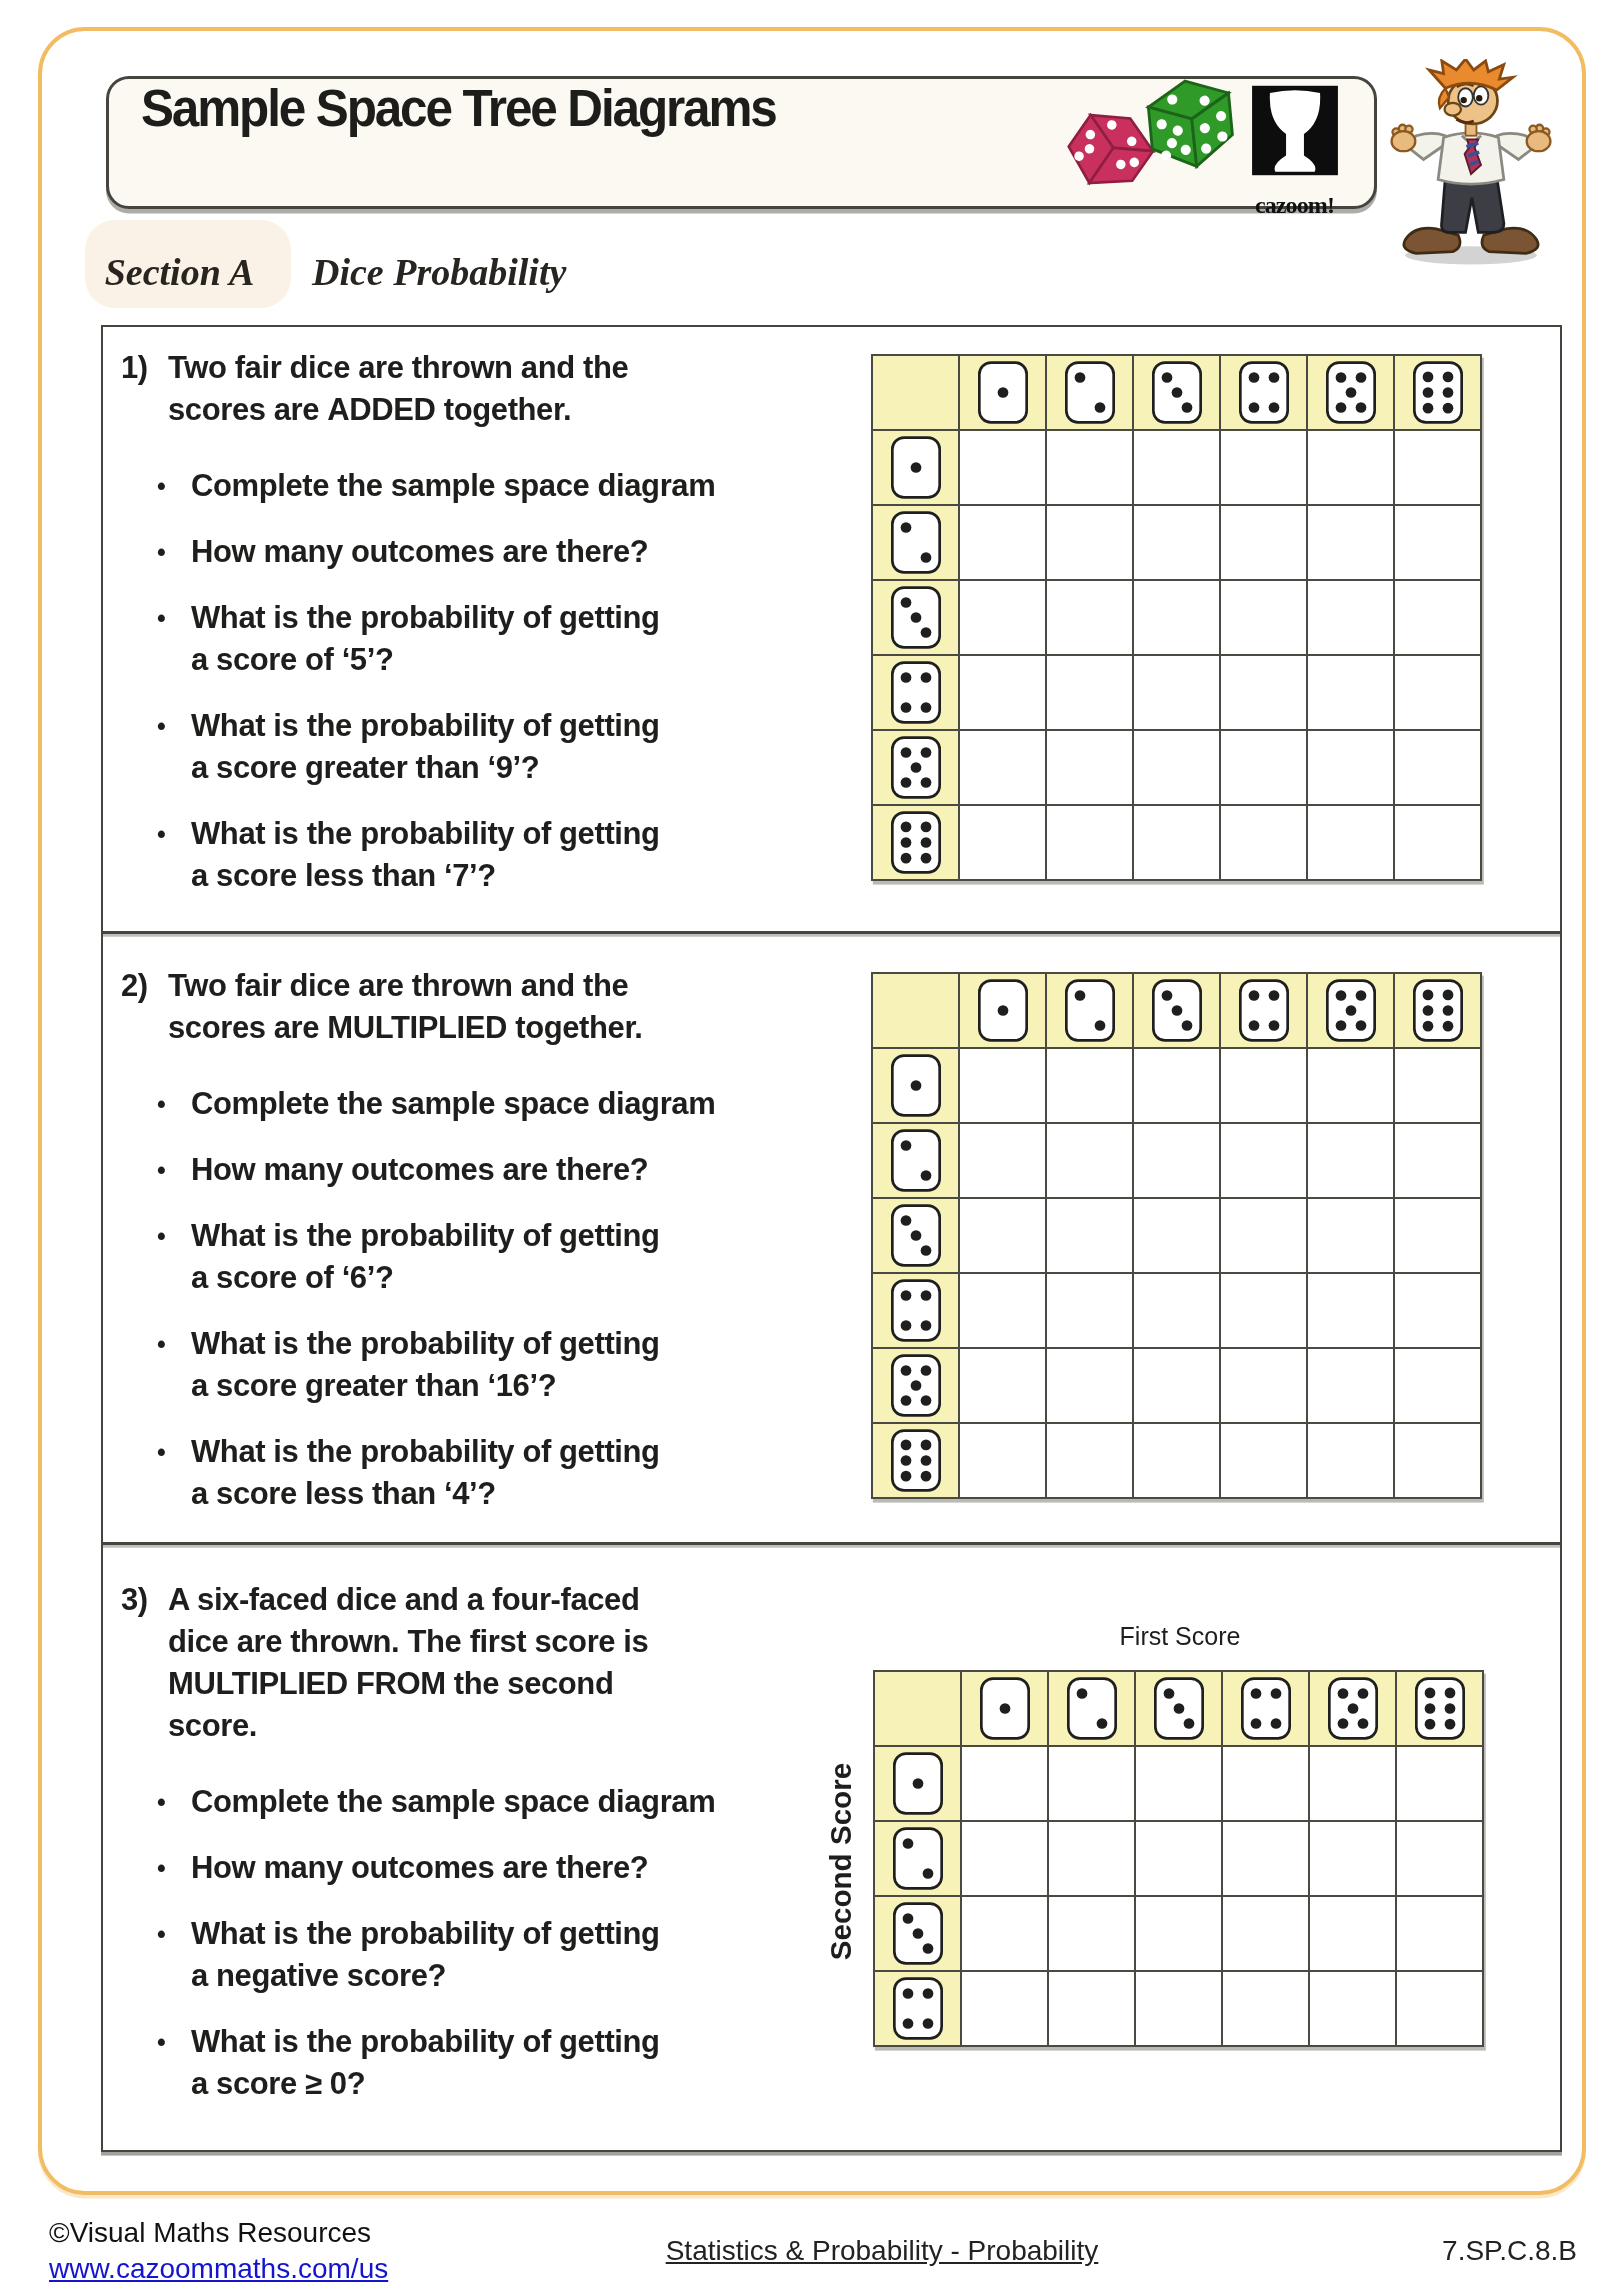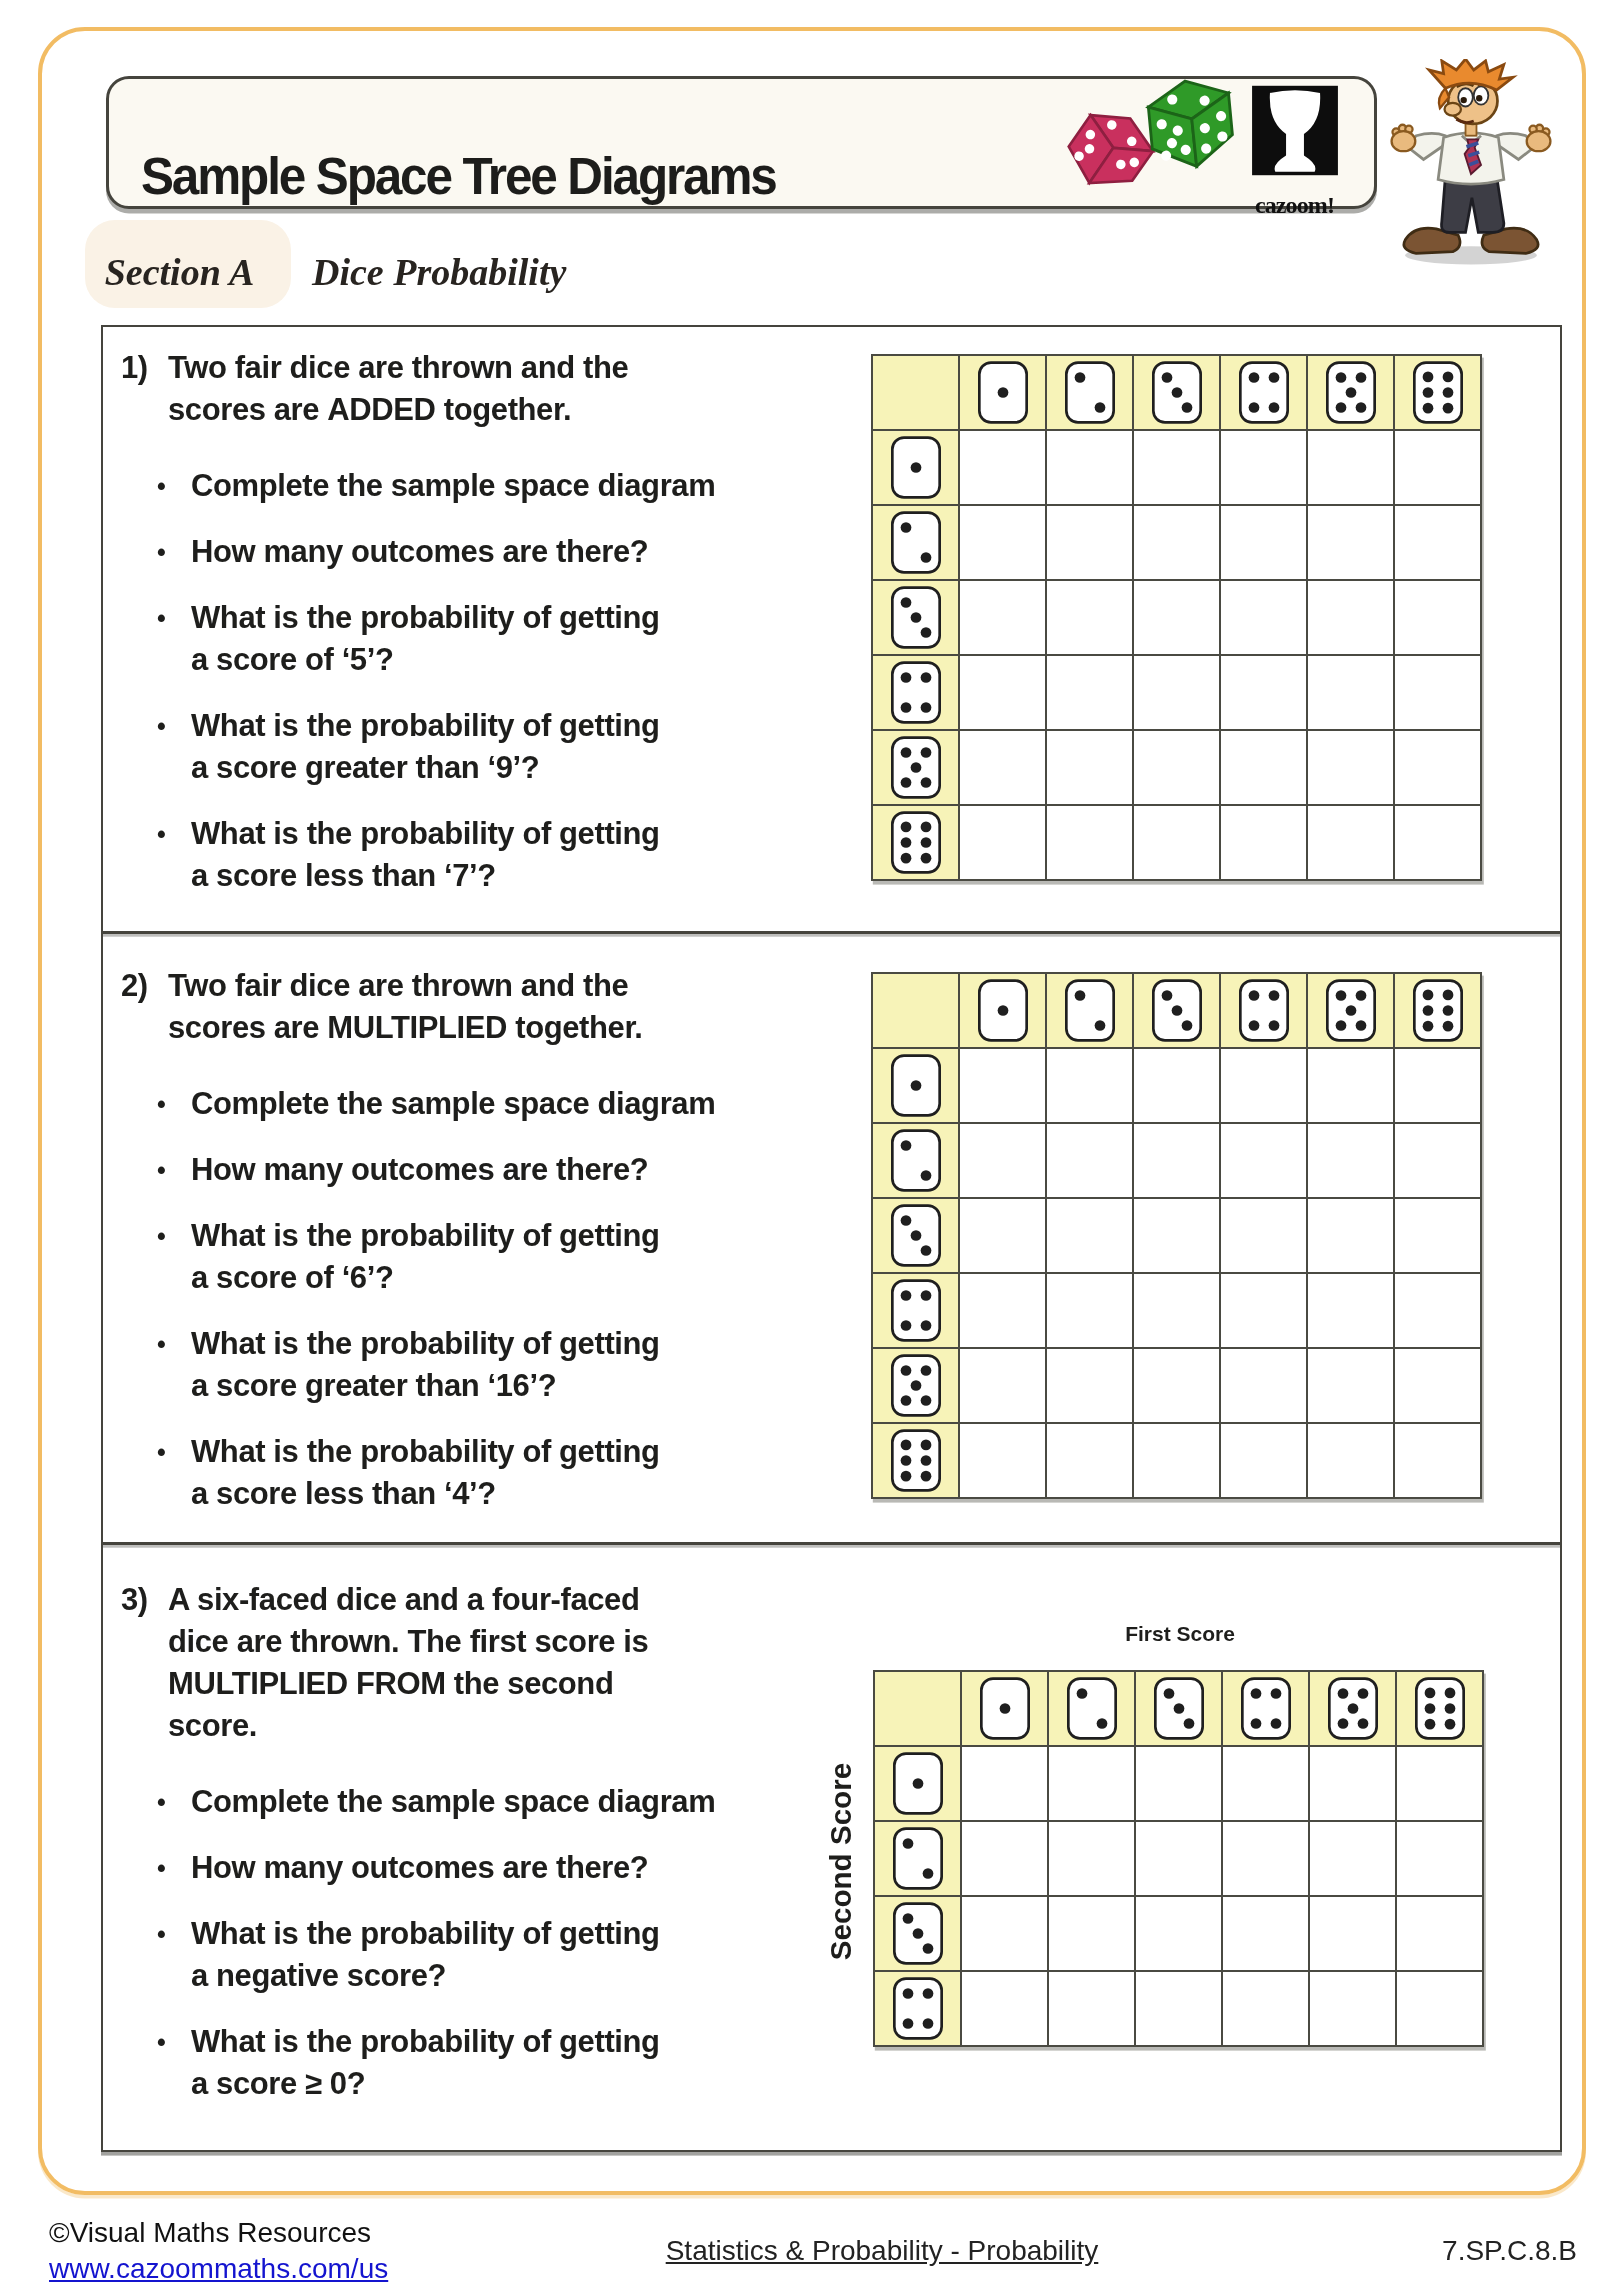--- a/index.html
+++ b/index.html
@@ -6,21 +6,21 @@
   #page{position:relative;width:1622px;height:2293px;background:#ffffff;
         font-family:"Liberation Sans", sans-serif;color:#1e1e1c;overflow:hidden;}
 
   
   .page-border{position:absolute;left:38px;top:27px;width:1540px;height:2160px;
     border:4.5px solid var(--orange);border-radius:47px;box-shadow:0 3.6px 0 rgba(242,188,99,.35);}
 
   
   .title-box{position:absolute;left:106px;top:76px;width:1265px;height:127px;
     background:#fbf9f2;border:3.6px solid #45443d;border-radius:23px;
-    box-shadow:0 4.5px 0 rgba(70,70,64,.45);display:flex;align-items:flex-end;}
+    box-shadow:0 4.5px 0 rgba(70,70,64,.45);display:flex;align-items:flex-start;}
   .title-box h1{margin:0 0 0 32px;font-size:51px;font-weight:700;letter-spacing:-2.2px;
     color:#1d1d1b;transform:scaleX(.97);transform-origin:left center;white-space:nowrap;}
   .die3d{position:absolute;}
   .logo{position:absolute;left:1130px;top:5.4px;width:111px;text-align:center;}
   .logo .logo-word{font-family:"Liberation Serif", serif;font-weight:bold;font-size:24px;
     letter-spacing:-0.9px;color:#111;margin-top:12px;}
 
   .character{position:absolute;left:1386px;top:59px;}
 
   
@@ -56,21 +56,21 @@
   .grid{position:absolute;display:grid;border:1.8px solid #4a4a42;background:#fff;
     box-shadow:1.8px 3.6px 0 rgba(100,100,92,.45);}
   #grid0{left:768px;top:27px}
   #grid1{left:768px;top:645px}
   #grid2{left:770px;top:1343px}
   .cell{width:85px;height:73px;border:0.9px solid #4a4a42;
     display:flex;align-items:center;justify-content:center;background:#fff;}
   .cell.hdr{background:var(--yellow);}
 
   .axis-col{position:absolute;left:768px;top:1295px;width:618px;text-align:center;
-    font-size:21px;font-weight:700;}
+    font-size:25px;font-weight:400;}
   .axis-row{position:absolute;left:548px;top:1515px;width:385px;height:39px;text-align:center;
     font-size:29.6px;font-weight:700;transform:rotate(-90deg);}
 
   
   .footer-left{position:absolute;left:49px;top:2215px;font-size:28px;line-height:36px;color:#111;}
   .footer-left a{color:#1414cf;text-decoration:underline;}
   .footer-center{position:absolute;left:555px;top:2235px;width:654px;text-align:center;
     font-size:28px;color:#222;text-decoration:underline;}
   .footer-right{position:absolute;right:45px;top:2235px;font-size:28px;color:#222;}
 </style>

